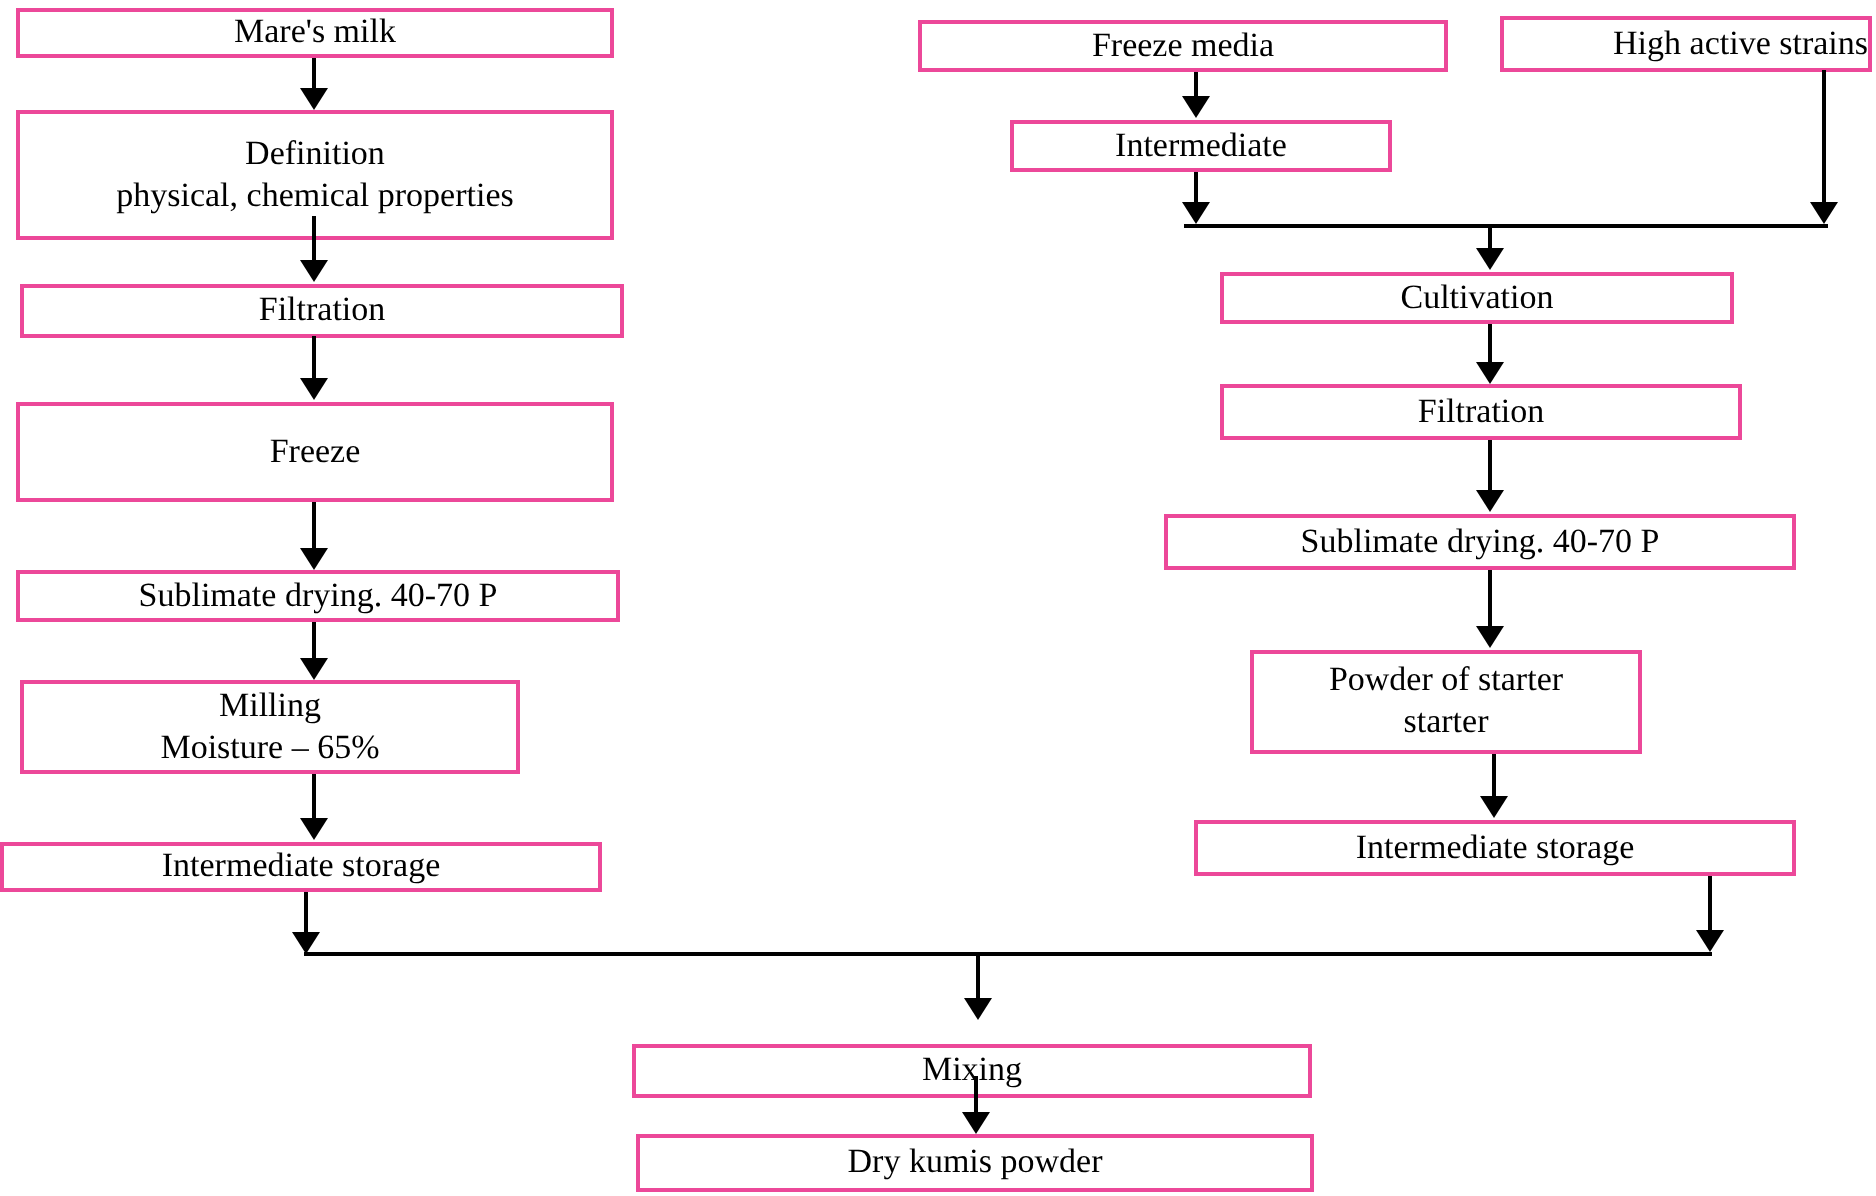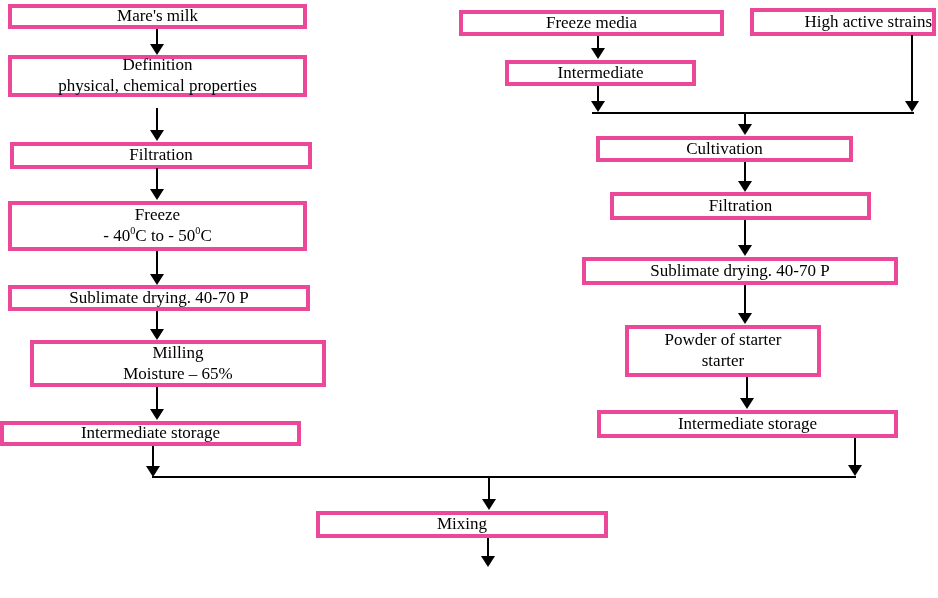--- a/index.html
+++ b/index.html
@@ -2,21 +2,21 @@
 <html><head>
 <meta charset="utf-8">
 <style>
   html,body{margin:0;padding:0;background:#ffffff;}
   .canvas{
     position:relative;width:938px;height:598px;background:#ffffff;
     font-family:"Liberation Serif","DejaVu Serif",serif;color:#000;
     overflow:hidden;
   }
   .box{
-    position:absolute;box-sizing:border-box;border:4px solid #ec4899;background:#fff;
+    position:absolute;box-sizing:border-box;border:2px solid #ec4899;background:#fff;
     display:flex;flex-direction:column;align-items:center;justify-content:center;
     text-align:center;font-size:17px;line-height:1.22;
   }
   .box .line{white-space:nowrap;}
   sup{font-size:0.6em;line-height:0;vertical-align:super;}
   .varrow{position:absolute;width:14px;display:flex;flex-direction:column;align-items:center;}
   .varrow .shaft{width:2px;flex:1 1 auto;background:#000;}
   .varrow .head{width:0;height:0;flex:0 0 auto;
     border-left:7px solid transparent;border-right:7px solid transparent;
     border-top:11px solid #000;}
@@ -24,84 +24,86 @@
 </style>
 </head>
 <body>
 
 <div class="canvas">
 
   <div class="box" style="left:8px;top:4px;width:299px;height:25px;">
     <span class="line">Mare's milk</span>
   </div>
 
-  <div class="box" style="left:8px;top:55px;width:299px;height:42px;">
+  <div class="box" style="left:8px;top:55px;width:299px;height:65px;">
     <span class="line">Definition</span>
     <span class="line">physical, chemical properties</span>
   </div>
 
   <div class="box" style="left:10px;top:142px;width:302px;height:27px;">
     <span class="line">Filtration</span>
   </div>
 
   <div class="box" style="left:8px;top:201px;width:299px;height:50px;">
     <span class="line">Freeze</span>
-    <span class="line"><span>- 40</span><sup>0</sup><span>C to - 50</span><sup>0</sup><span>C</span></span>
   </div>
 
   <div class="box" style="left:8px;top:285px;width:302px;height:26px;">
     <span class="line">Sublimate drying. 40-70 P</span>
   </div>
 
-  <div class="box" style="left:10px;top:340px;width:296px;height:47px;margin-left:20px;">
+  <div class="box" style="left:10px;top:340px;width:250px;height:47px;">
     <span class="line">Milling</span>
     <span class="line">Moisture – 65%</span>
   </div>
 
   <div class="box" style="left:0px;top:421px;width:301px;height:25px;">
     <span class="line">Intermediate storage</span>
   </div>
 
   <div class="box" style="left:459px;top:10px;width:265px;height:26px;">
     <span class="line">Freeze media</span>
   </div>
 
   <div class="box" style="left:750px;top:8px;width:186px;height:28px;align-items:flex-end;">
     <span class="line">High active strains</span>
   </div>
 
   <div class="box" style="left:505px;top:60px;width:191px;height:26px;">
     <span class="line">Intermediate</span>
   </div>
 
-  <div class="box" style="left:596px;top:136px;width:257px;height:26px;">
+  <div class="box" style="left:610px;top:136px;width:257px;height:26px;">
     <span class="line">Cultivation</span>
   </div>
 
   <div class="box" style="left:610px;top:192px;width:261px;height:28px;">
     <span class="line">Filtration</span>
   </div>
 
   <div class="box" style="left:582px;top:257px;width:316px;height:28px;">
     <span class="line">Sublimate  drying. 40-70 P</span>
   </div>
 
   <div class="box" style="left:625px;top:325px;width:196px;height:52px;">
     <span class="line">Powder of starter</span>
     <span class="line">starter</span>
   </div>
 
   <div class="box" style="left:597px;top:410px;width:301px;height:28px;">
     <span class="line">Intermediate storage</span>
   </div>
 
-  <div class="box" style="left:316px;top:511px;width:292px;height:27px;">
+  <div class="box" style="left:316px;top:522px;width:340px;height:27px;">
     <span class="line">Mixing</span>
   </div>
 
+  <div class="box" style="left:318px;top:567px;width:339px;height:29px;">
+    <span class="line">Dry kumis powder</span>
+  </div>
 
   <div class="hline" style="left:592px;top:112px;width:322px;"></div>
   <div class="hline" style="left:152px;top:476px;width:704px;"></div>
 
   <div class="varrow" style="left:150px;top:29px;height:26px;">
       <i class="shaft"></i>
       <i class="head"></i>
     </div>
   <div class="varrow" style="left:150px;top:108px;height:33px;">
       <i class="shaft"></i>

